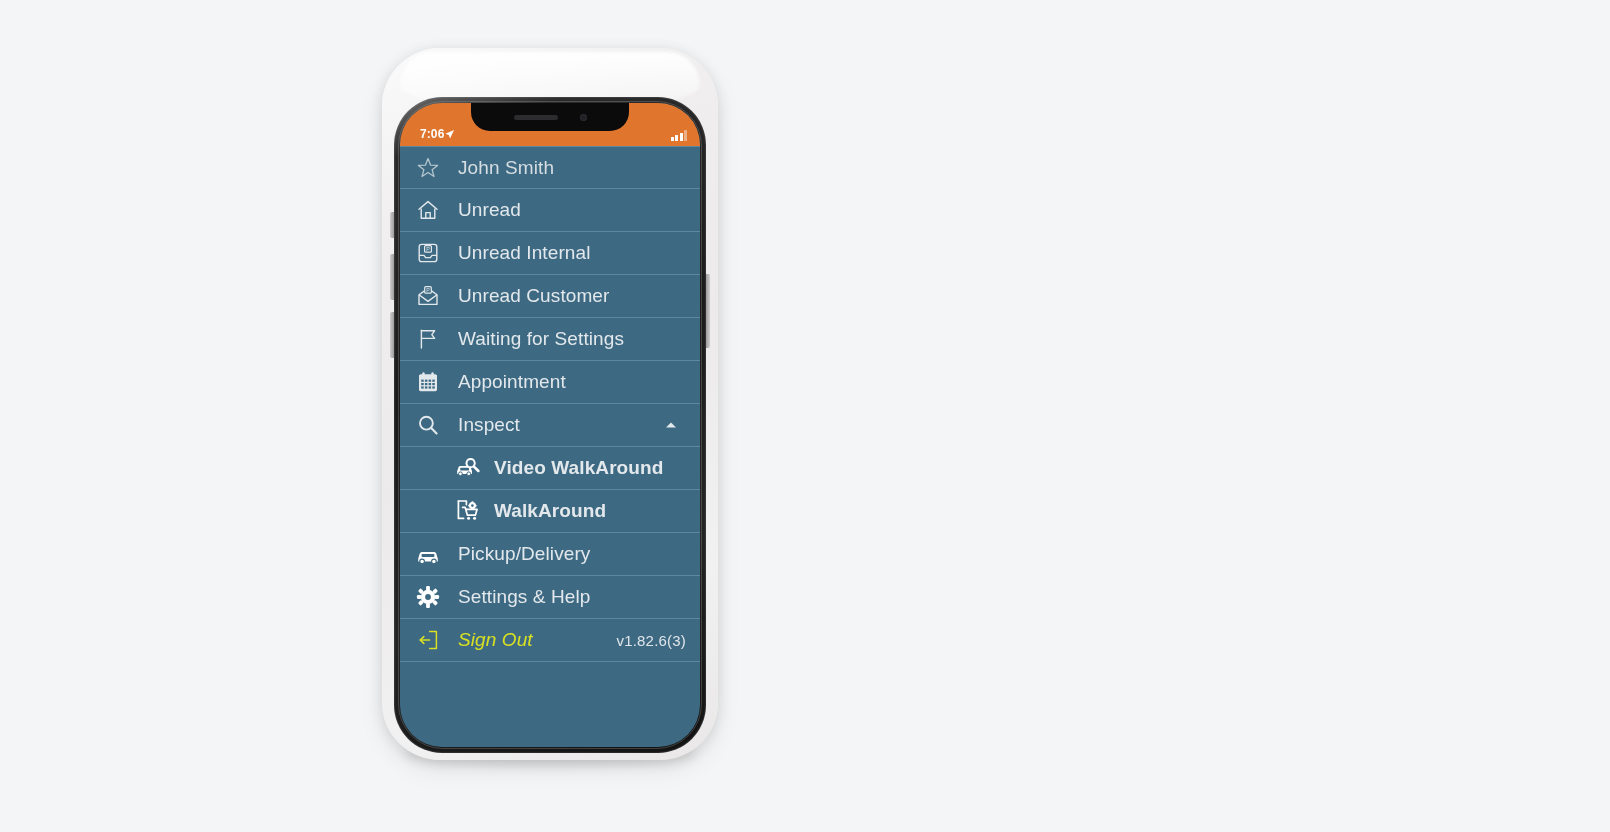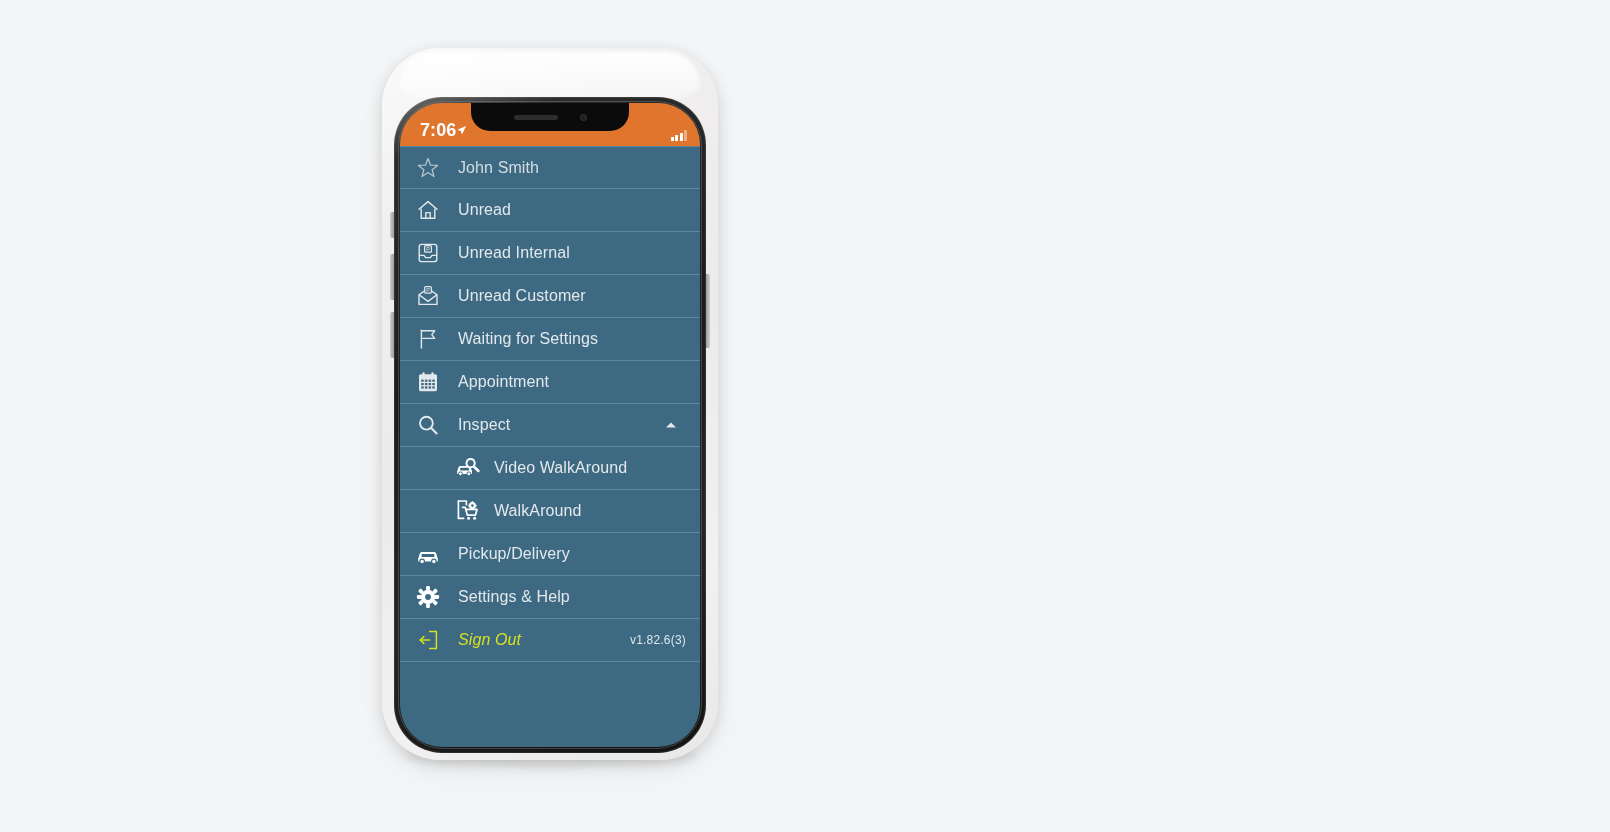--- a/index.html
+++ b/index.html
@@ -121,21 +121,21 @@
     background: #e0762d;
     display: flex;
     align-items: flex-end;
     justify-content: space-between;
     padding: 0 13px 5px 20px;
     z-index: 4;
   }
   .status-left {
     display: flex; align-items: center; 
     color: #ffffff;
-    font-size: 18px;
+    font-size: 12px;
     font-weight: bold;
     letter-spacing: 0.1px;
   }
   .loc-arrow { display: block; }
   .status-right { display: flex; align-items: flex-end; gap: 1.5px; height: 11px; }
   .sig-bar { width: 3px; background: #ffffff; border-radius: 0.5px; }
   .sig-bar.dim { background: rgba(255,255,255,0.42); }
 
   
   .menu { background: #3d6a82; }
@@ -151,43 +151,43 @@
   .menu-row:first-child { border-top: 1px solid #5e88a0; }
   .menu-row.sub { padding-left: 54px; }
 
   .row-icon {
     width: 28px; height: 28px;
     display: flex; align-items: center; justify-content: center;
     flex: 0 0 28px;
   }
   .row-label {
     margin-left: 16px;
-    font-size: 16px;
+    font-size: 19px;
     color: #e3e8ec;
     letter-spacing: 0.1px;
     white-space: nowrap;
   }
-  .menu-row.sub .row-label { margin-left: 12px; }
+  .menu-row.sub .row-label { margin-left: 12px; font-weight: bold; }
   .row-label.muted { color: #d6dde3; }
   .row-label.signout { color: #d9e021; font-style: italic; }
 
   .chevron-up {
     position: absolute;
     right: 24px; top: 50%;
     transform: translateY(-50%);
     width: 0; height: 0;
     border-left: 5px solid transparent;
     border-right: 5px solid transparent;
     border-bottom: 5px solid #e3e8ec;
   }
   .version {
     position: absolute;
     right: 14px; top: 50%;
     transform: translateY(-50%);
-    font-size: 12px;
+    font-size: 15px;
     color: #dfe5ea;
     letter-spacing: 0.2px;
     margin-left: 25px;
   }
 
   svg { display: block; overflow: visible; }
 </style>
 </head>
 <body>
 

